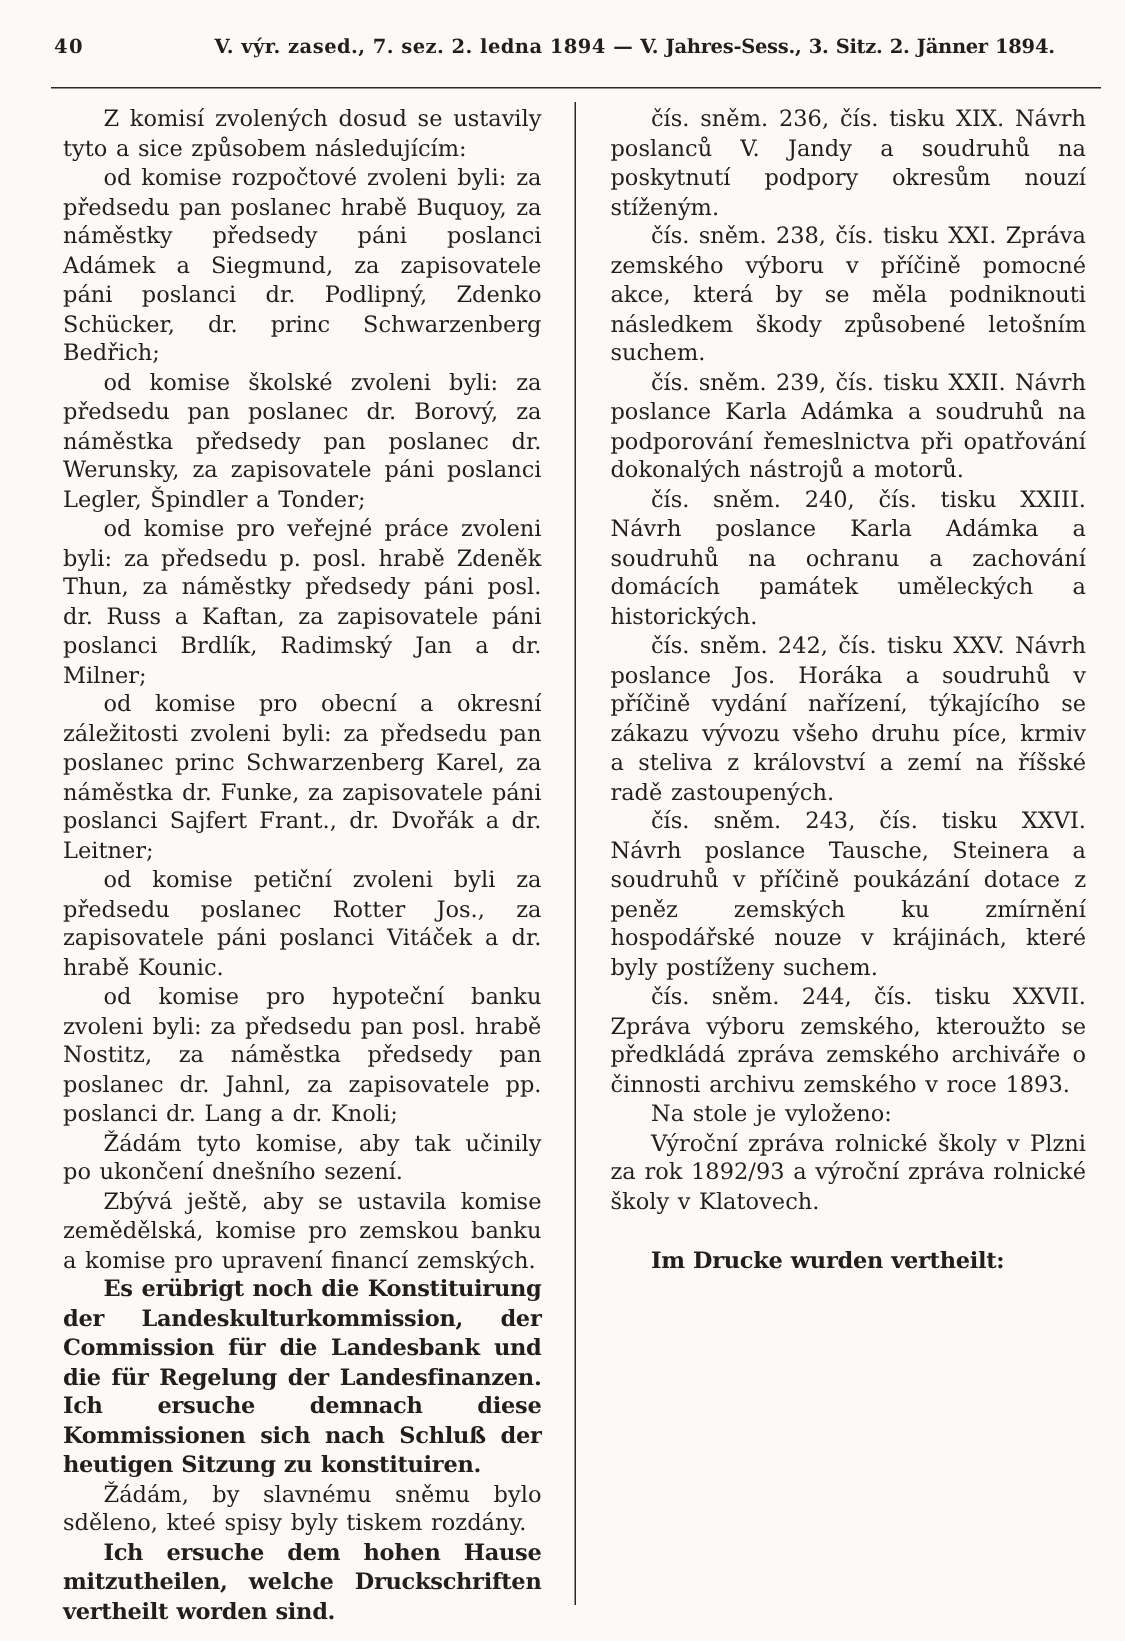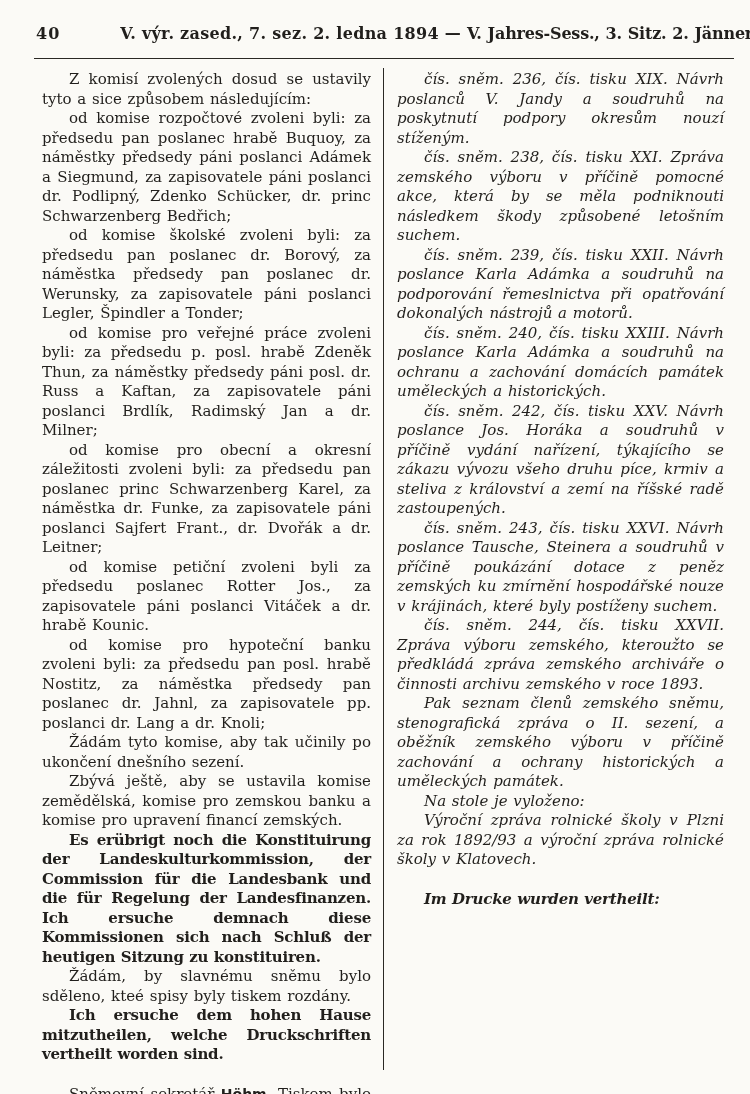--- a/index.html
+++ b/index.html
@@ -18,48 +18,49 @@
     overflow: hidden;
     box-sizing: border-box;
   }
   .header {
     position: absolute;
     top: 24px;
     left: 36px;
     right: 20px;
     display: flex;
     align-items: baseline;
-    font-size: 16px;
+    font-size: 13px;
     font-weight: bold;
     white-space: nowrap;
   }
   .page-number { margin-right: 60px; letter-spacing: 1px; }
   .header-title { flex: 1; text-align: center; letter-spacing: 0.3px; }
   .header-rule {
     position: absolute;
     top: 58px;
     left: 34px;
     right: 16px;
     border-top: 1.5px solid #2a2824;
   }
   .columns {
     position: absolute;
     top: 68px;
     left: 34px;
     right: 18px;
     bottom: 0;
     display: flex;
+    gap: 20px;
   }
   .column {
     width: 50%;
     box-sizing: border-box;
     padding: 2px 8px 0 8px;
   }
   .column.left  { padding-right: 12px; }
-  .column.right { padding-left: 14px; font-style: italic; }
+  .column.right { padding-left: 14px; }
   .divider {
     position: absolute;
     top: 0;
     left: 50%;
     height: 1002px;
     border-left: 1.5px solid #2a2824;
   }
   .para {
     margin: 0;
     font-size: 15px;
@@ -110,20 +111,19 @@
       </div>
     <div class="divider"></div>
     <div class="column right" id="col-right">
         <p class="para"><span>čís. sněm. 236, čís. tisku XIX. Návrh poslanců V. Jandy a soudruhů na poskytnutí podpory okresům nouzí stíženým.</span></p>
         <p class="para"><span>čís. sněm. 238, čís. tisku XXI. Zpráva zemského výboru v příčině pomocné akce, která by se měla podniknouti následkem škody způsobené letošním suchem.</span></p>
         <p class="para"><span>čís. sněm. 239, čís. tisku XXII. Návrh poslance Karla Adámka a soudruhů na podporování řemeslnictva při opatřování dokonalých nástrojů a motorů.</span></p>
         <p class="para"><span>čís. sněm. 240, čís. tisku XXIII. Návrh poslance Karla Adámka a soudruhů na ochranu a zachování domácích památek uměleckých a historických.</span></p>
         <p class="para"><span>čís. sněm. 242, čís. tisku XXV. Návrh poslance Jos. Horáka a soudruhů v příčině vydání nařízení, týkajícího se zákazu vývozu všeho druhu píce, krmiv a steliva z království a zemí na říšské radě zastoupených.</span></p>
         <p class="para"><span>čís. sněm. 243, čís. tisku XXVI. Návrh poslance Tausche, Steinera a soudruhů v příčině poukázání dotace z peněz zemských ku zmírnění hospodářské nouze v krájinách, které byly postíženy suchem.</span></p>
         <p class="para"><span>čís. sněm. 244, čís. tisku XXVII. Zpráva výboru zemského, kteroužto se předkládá zpráva zemského archiváře o činnosti archivu zemského v roce 1893.</span></p>
-        <p class="para"><span>Pak seznam členů zemského sněmu, stenografická zpráva o II. sezení, a oběžník zemského výboru v příčině zachování a ochrany historických a uměleckých památek.</span></p>
         <p class="para"><span>Na stole je vyloženo:</span></p>
         <p class="para"><span>Výroční zpráva rolnické školy v Plzni za rok 1892/93 a výroční zpráva rolnické školy v Klatovech.</span></p>
         <p class="para fraktur gap"><span>Im Drucke wurden vertheilt:</span></p>
       </div>
   </div>
 
 </div>
 
 </body></html>

